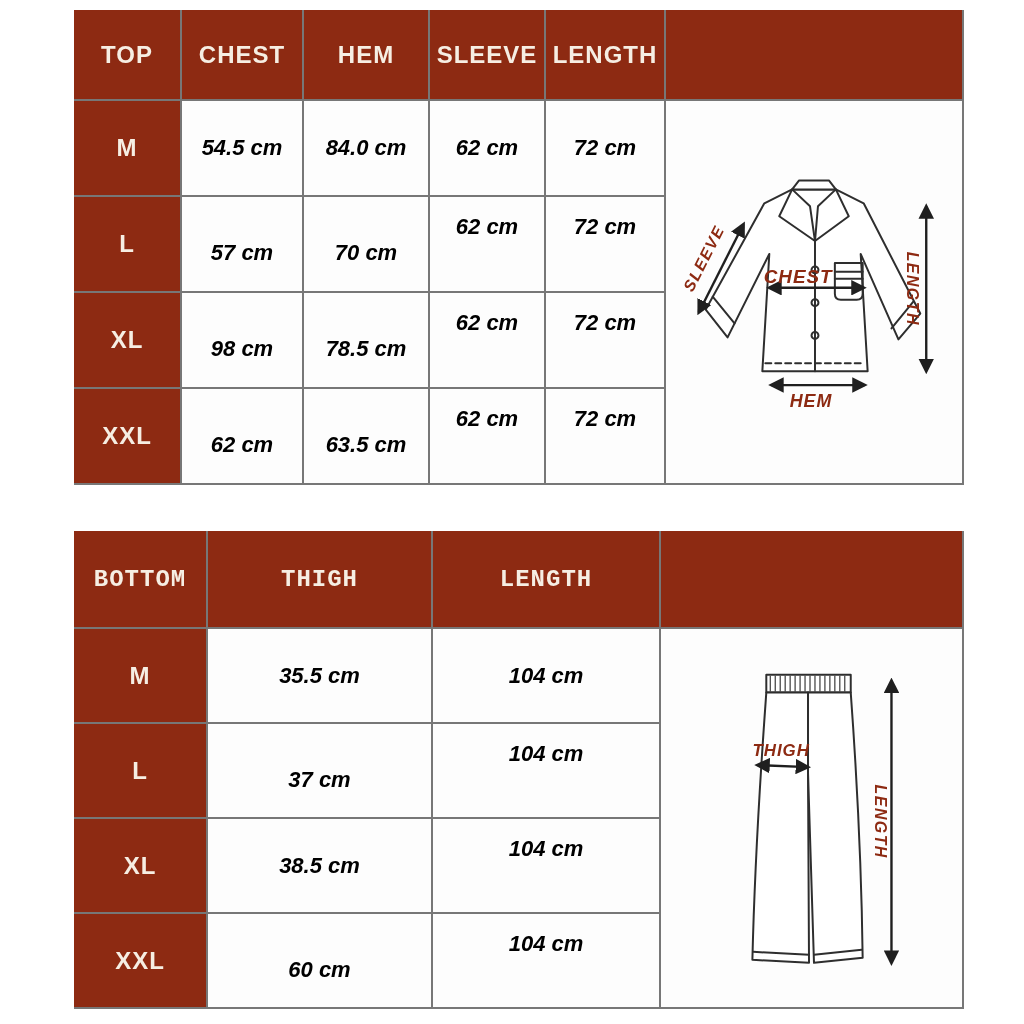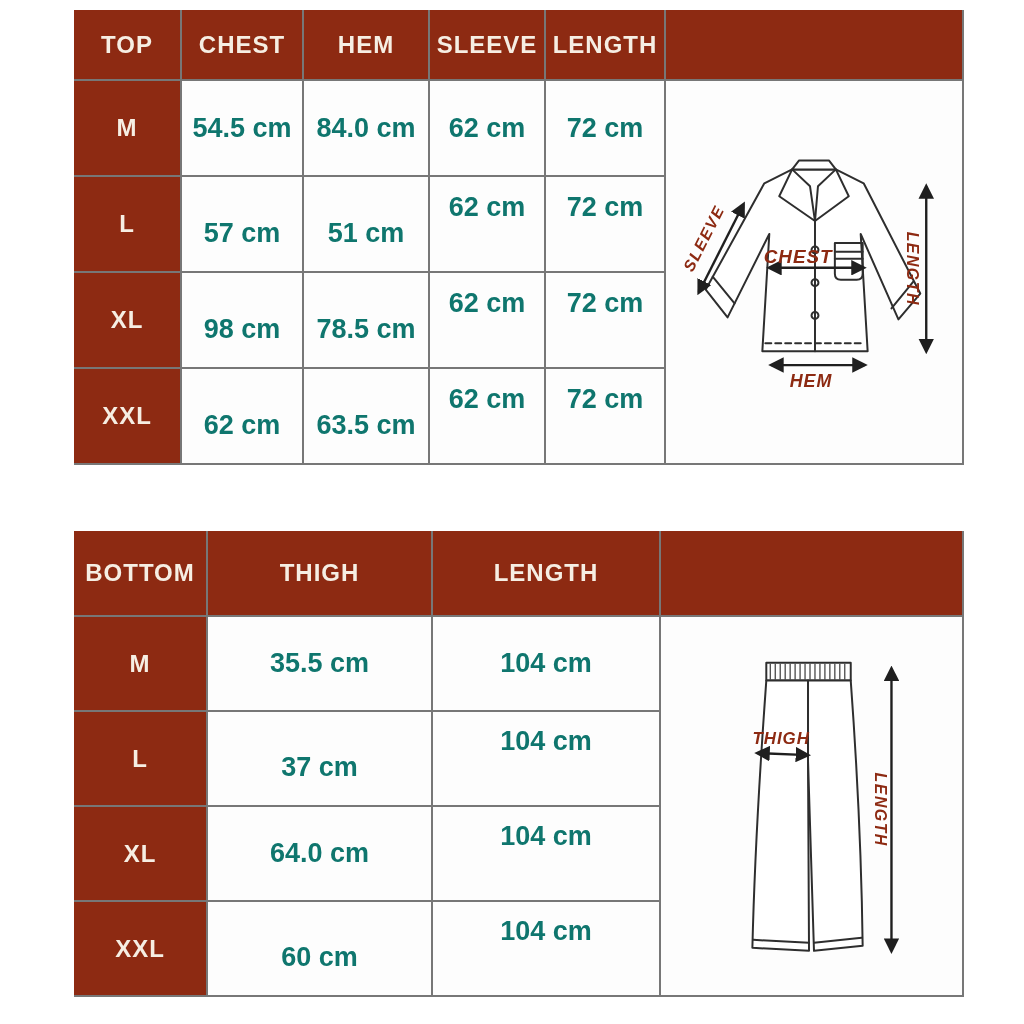--- a/index.html
+++ b/index.html
@@ -17,26 +17,26 @@
   .size-table td {
     border:2px solid #777777; padding:0; text-align:center; vertical-align:middle;
     overflow:hidden;
   }
   .size-table tr:first-child > td { border-top:0; }
   .size-table td:first-child { border-left:0; }
   td.red {
     background:#8D2A12; color:#F6EEE3; font-weight:bold;
     font-size:24px; letter-spacing:1px;
   }
-  td.val { background:#FDFDFD; color:#0f766e; font-weight:bold; font-size:27px; }
+  td.val { background:#FDFDFD; color:#000000; font-weight:bold; font-size:22px;font-style:italic; }
   td.fig { background:#FDFDFD; }
   td.fig svg { display:block; width:100%; height:100%; }
-  tr.hdr-top  { height:70px; }
+  tr.hdr-top  { height:90px; }
   tr.row-top  { height:96px; }
-  tr.hdr-bot  { height:85px; }
+  tr.hdr-bot  { height:97px;font-family:Liberation Mono, monospace; }
   tr.row-bot  { height:95px; }
   .v { display:inline-block; }
   .v.up   { transform:translateY(-17px); }
   .v.down { transform:translateY(9px); }
   .dlabel {
     font-family:"Liberation Sans", sans-serif;
     font-style:italic; font-weight:bold; fill:#8D2A12;
   }
   .art   { stroke:#2e2e2e; stroke-width:2; fill:#ffffff; stroke-linejoin:round; stroke-linecap:round; }
   .artln { stroke:#2e2e2e; stroke-width:2; fill:none; stroke-linejoin:round; stroke-linecap:round; }
@@ -105,21 +105,21 @@
         <text class="dlabel" transform="translate(43,161) rotate(-63)" text-anchor="middle" font-size="16" letter-spacing="1.5">SLEEVE</text>
         <text class="dlabel" x="133" y="183" text-anchor="middle" font-size="19" letter-spacing="1">CHEST</text>
         <text class="dlabel" transform="translate(243,189) rotate(90)" text-anchor="middle" font-size="16" letter-spacing="1.5">LENGTH</text>
         <text class="dlabel" x="146" y="308" text-anchor="middle" font-size="18" letter-spacing="1">HEM</text>
       </svg>
     </td>
   </tr>
   <tr class="row-top">
     <td class="red">L</td>
     <td class="val"><span class="v down">57 cm</span></td>
-    <td class="val"><span class="v down">51 cm</span></td>
+    <td class="val"><span class="v down">70 cm</span></td>
     <td class="val"><span class="v up">62 cm</span></td>
     <td class="val"><span class="v up">72 cm</span></td>
   </tr>
   <tr class="row-top">
     <td class="red">XL</td>
     <td class="val"><span class="v down">98 cm</span></td>
     <td class="val"><span class="v down">78.5 cm</span></td>
     <td class="val"><span class="v up">62 cm</span></td>
     <td class="val"><span class="v up">72 cm</span></td>
   </tr>
@@ -176,21 +176,21 @@
       </svg>
     </td>
   </tr>
   <tr class="row-bot">
     <td class="red">L</td>
     <td class="val"><span class="v down">37 cm</span></td>
     <td class="val"><span class="v up">104 cm</span></td>
   </tr>
   <tr class="row-bot">
     <td class="red">XL</td>
-    <td class="val"><span class="v">64.0 cm</span></td>
+    <td class="val"><span class="v">38.5 cm</span></td>
     <td class="val"><span class="v up">104 cm</span></td>
   </tr>
   <tr class="row-bot">
     <td class="red">XXL</td>
     <td class="val"><span class="v down">60 cm</span></td>
     <td class="val"><span class="v up">104 cm</span></td>
   </tr>
 </tbody>
   </table>
 

